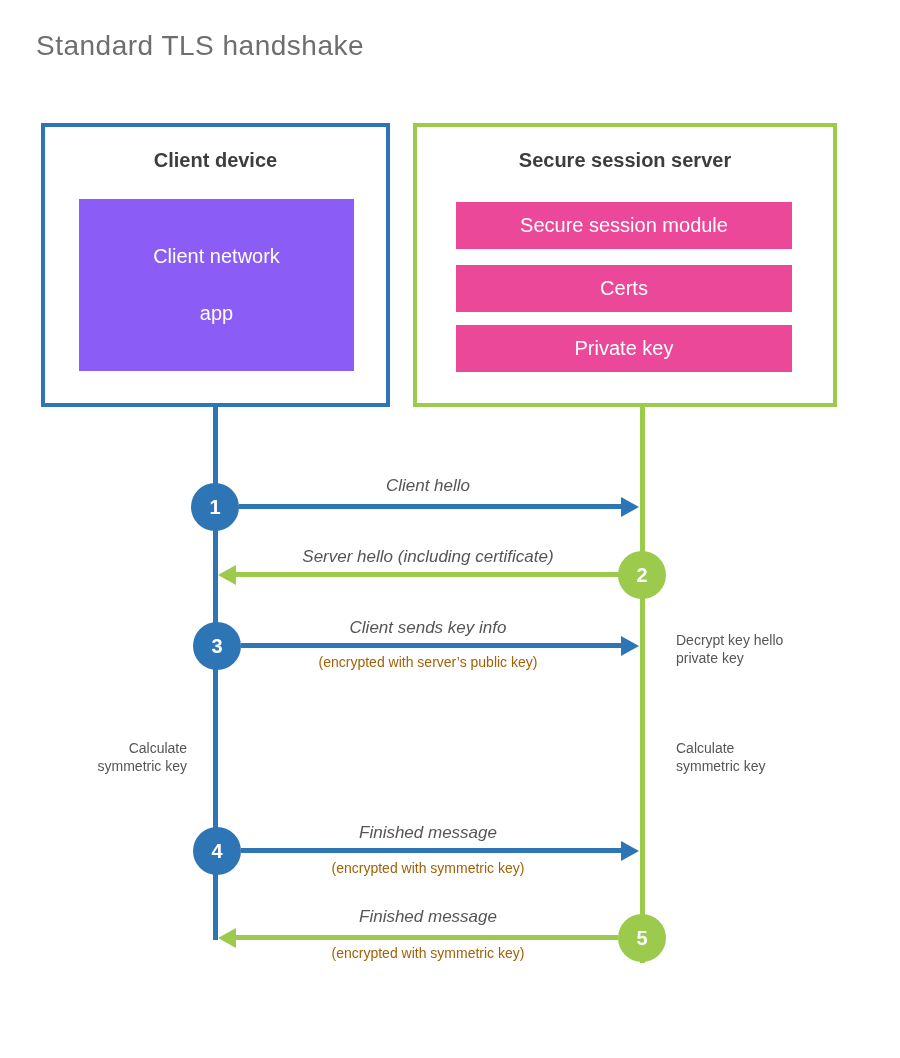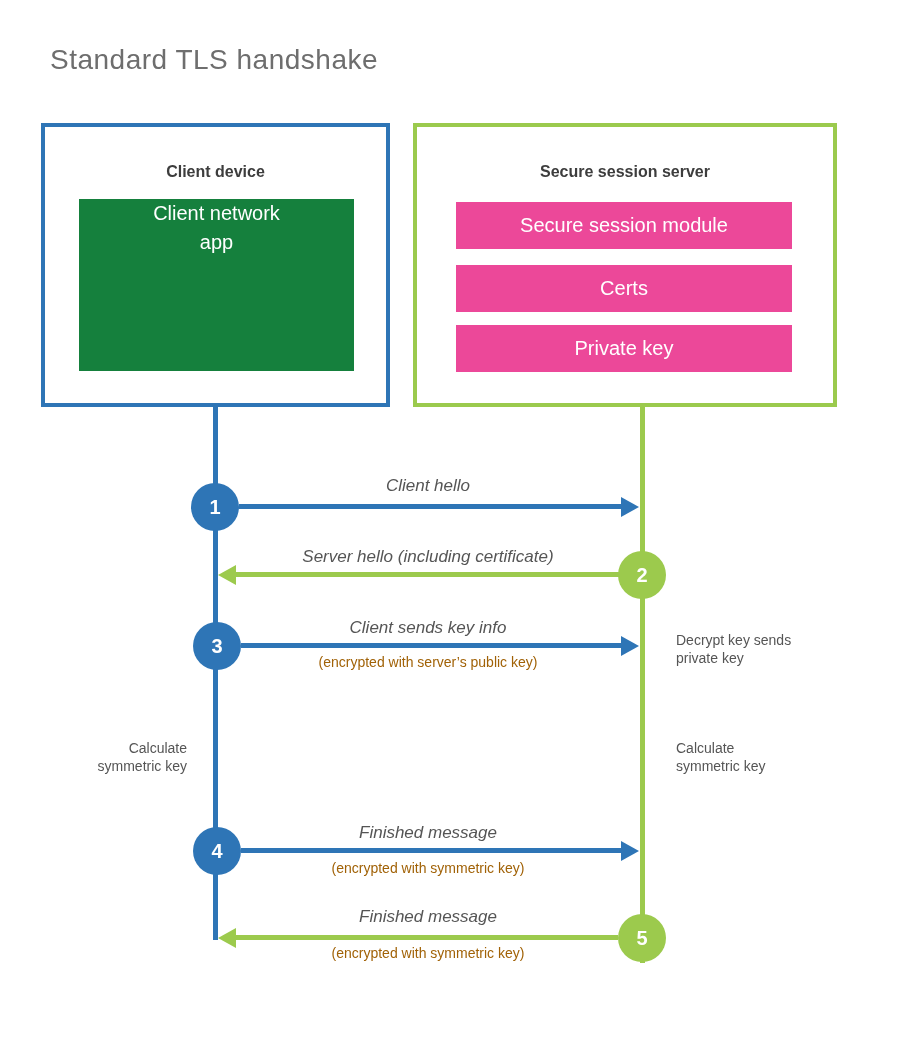--- a/index.html
+++ b/index.html
@@ -1,30 +1,30 @@
 <!DOCTYPE html>
 <html><head>
 <meta charset="utf-8">
 <style>
   html,body{margin:0;padding:0;background:#ffffff;}
   body{font-family:"Liberation Sans","DejaVu Sans",sans-serif;}
   .canvas{position:relative;width:900px;height:1058px;background:#ffffff;overflow:hidden;}
 
   .page-title{position:absolute;left:36px;top:30px;font-size:28px;font-weight:400;
-    color:#6e6e6e;letter-spacing:.5px;margin:14px;}
+    color:#6e6e6e;letter-spacing:.5px;margin:0;}
 
   
   .pbox{position:absolute;top:123px;height:284px;box-sizing:border-box;background:#fff;}
   .pbox.client{left:41px;width:349px;border:4px solid #2e75b6;}
   .pbox.server{left:413px;width:424px;border:4px solid #9bca4d;}
-  .pbox-title{margin-top:36px;text-align:center;font-size:16px;font-weight:700;color:#3d3d3d;}
+  .pbox-title{margin-top:22px;text-align:center;font-size:20px;font-weight:700;color:#3d3d3d;}
 
-  .app-box{position:absolute;left:34px;top:72px;width:275px;height:172px;background:#15803d;
+  .app-box{position:absolute;left:34px;top:72px;width:275px;height:172px;background:#8b5cf6;
     color:#ffffff;font-size:20px;display:flex;flex-direction:column;align-items:center;
-    justify-content:flex-start;line-height:1.45;text-align:center;}
+    justify-content:center;line-height:1.45;text-align:center;gap:28px;}
 
   .server-bar{position:absolute;left:39px;width:336px;height:47px;background:#ec4899;
     color:#ffffff;font-size:20px;text-align:center;line-height:47px;}
   .server-bar.b0{top:75px;} .server-bar.b1{top:138px;} .server-bar.b2{top:198px;}
 
   
   .lifeline{position:absolute;width:5px;}
   .lifeline.blue{left:213px;top:405px;height:535px;background:#2e75b6;}
   .lifeline.green{left:640px;top:405px;height:558px;background:#9cca4d;}
 
@@ -100,21 +100,21 @@
   <div class="h-line green a2-line"></div>
   <div class="step green s2">2</div>
 
   <div class="msg m3">Client sends key info</div>
   <div class="h-line blue a3-line"></div>
   <div class="head right blue a3-head"></div>
   <div class="sub m3">(encrypted with server’s public key)</div>
   <div class="step blue s3">3</div>
 
   <div class="note decrypt">
-    <div>Decrypt key sends</div>
+    <div>Decrypt key hello</div>
     <div>private key</div>
   </div>
   <div class="note calc-left">
     <div>Calculate</div>
     <div>symmetric key</div>
   </div>
   <div class="note calc-right">
     <div>Calculate</div>
     <div>symmetric key</div>
   </div>

